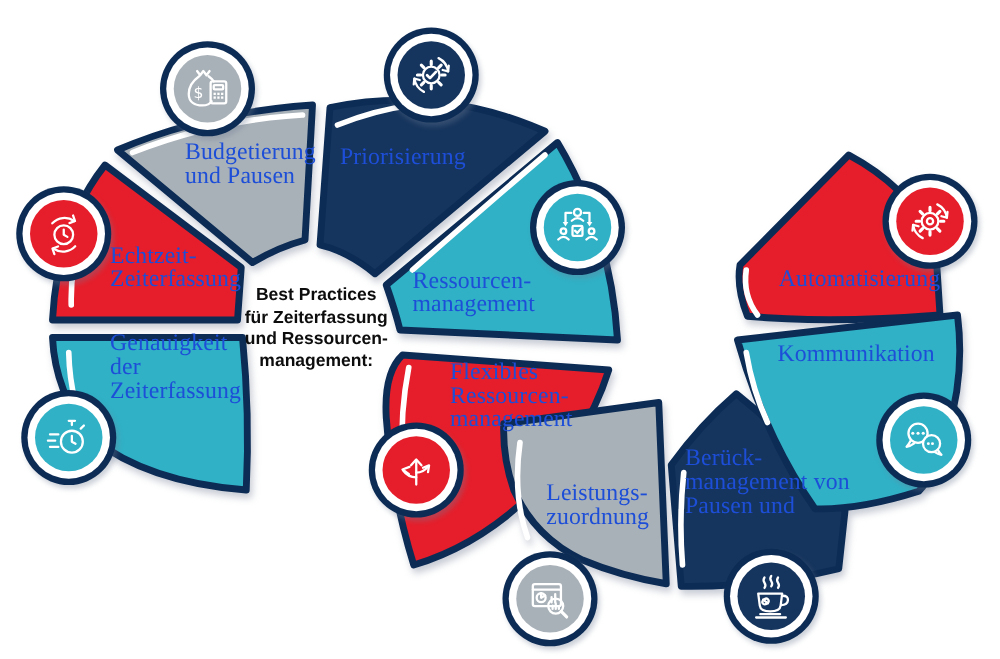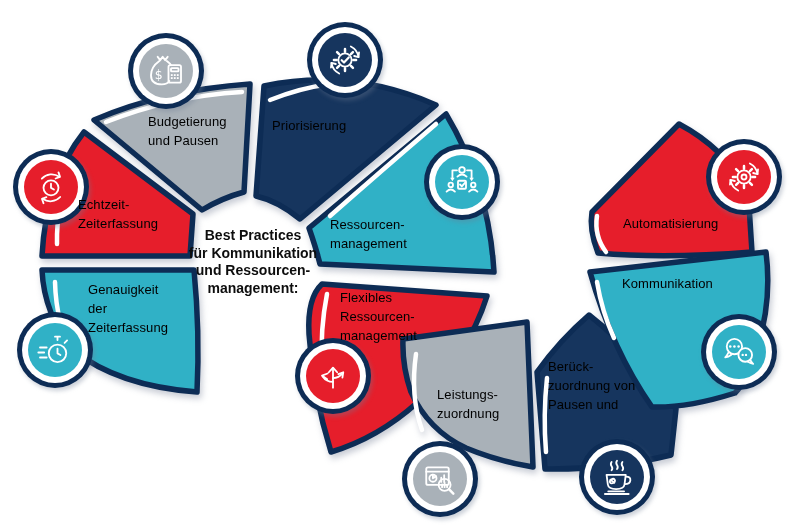--- a/index.html
+++ b/index.html
@@ -6,21 +6,21 @@
   .stage{
     position:relative;width:800px;height:527px;overflow:hidden;background:#ffffff;
     font-family:"Liberation Sans","DejaVu Sans",sans-serif;
   }
   .wedges{position:absolute;left:0;top:0;
     filter:drop-shadow(2px 4px 3px rgba(110,122,145,.38));}
   .wedges path.seg{stroke:#0d2c55;stroke-width:5.5;stroke-linejoin:round;}
   .wedges path.stripe{fill:none;stroke:#ffffff;stroke-width:4.5;stroke-linecap:round;}
   .seg-red{fill:#e61e2b;} .seg-teal{fill:#30b1c6;} .seg-navy{fill:#16355e;} .seg-gray{fill:#a9b1b8;}
 
-  .label{position:absolute;color:#000000;font-size:13px;line-height:19px;letter-spacing:.1px;}
+  .label{position:absolute;color:#1d4ed8;font-size:19px;line-height:19px;letter-spacing:.1px;font-family:Liberation Serif, serif;}
   .label span{display:block;white-space:nowrap;}
 
   .center-label{position:absolute;left:168px;top:227px;width:170px;text-align:center;
     color:#0d0d0d;font-weight:bold;font-size:14px;line-height:17.5px;}
   .center-label span{display:block;white-space:nowrap;}
 
   .badge{position:absolute;width:76px;height:76px;border-radius:50%;background:#0d2c55;
     display:flex;align-items:center;justify-content:center;
     filter:drop-shadow(2px 3px 2px rgba(110,122,145,.35));}
   .badge .ring{width:66px;height:66px;border-radius:50%;background:#ffffff;
@@ -229,61 +229,61 @@
       <path stroke-width="3" d="M34 24 h3.3 M24 34 v3.3 M14 24 h-3.3 M24 14 v-3.3 M31.1 31.1 l2.4 2.4 M16.9 31.1 l-2.4 2.4 M16.9 16.9 l-2.4 -2.4 M31.1 16.9 l2.4 -2.4"></path>
       <path d="M31 7.8 A17 17 0 0 1 40.2 20.5"></path>
             <path d="M40.8 15 L40.2 20.5 L35 19.2"></path>
       <path d="M17 40.2 A17 17 0 0 1 7.8 27.5"></path>
             <path d="M7.2 33 L7.8 27.5 L13 28.8"></path>
     </svg>
         </div>
       </div>
   </div>
 
-  <div class="label" style="left:88px;top:280px">
+  <div class="label" style="left:88px;top:265px">
     <span>Genauigkeit</span>
       <span>der</span>
       <span>Zeiterfassung</span>
   </div>
-  <div class="label" style="left:78px;top:195px">
+  <div class="label" style="left:88px;top:195px">
     <span>Echtzeit-</span>
       <span>Zeiterfassung</span>
   </div>
   <div class="label" style="left:148px;top:112px">
     <span>Budgetierung</span>
       <span>und Pausen</span>
   </div>
   <div class="label" style="left:272px;top:116px">
     <span>Priorisierung</span>
   </div>
   <div class="label" style="left:330px;top:215px">
     <span>Ressourcen-</span>
       <span>management</span>
   </div>
-  <div class="label" style="left:340px;top:288px">
+  <div class="label" style="left:360px;top:288px">
     <span>Flexibles</span>
       <span>Ressourcen-</span>
       <span>management</span>
   </div>
   <div class="label" style="left:437px;top:385px">
     <span>Leistungs-</span>
       <span>zuordnung</span>
   </div>
   <div class="label" style="left:548px;top:357px">
     <span>Berück-</span>
-      <span>zuordnung von</span>
+      <span>management von</span>
       <span>Pausen und</span>
   </div>
   <div class="label" style="left:622px;top:274px">
     <span>Kommunikation</span>
   </div>
   <div class="label" style="left:623px;top:214px">
     <span>Automatisierung</span>
   </div>
 
   <div class="center-label">
     <span>Best Practices</span>
-    <span>für Kommunikation</span>
+    <span>für Zeiterfassung</span>
     <span>und Ressourcen-</span>
     <span>management:</span>
   </div>
 
 </div>
 
 </body></html>

